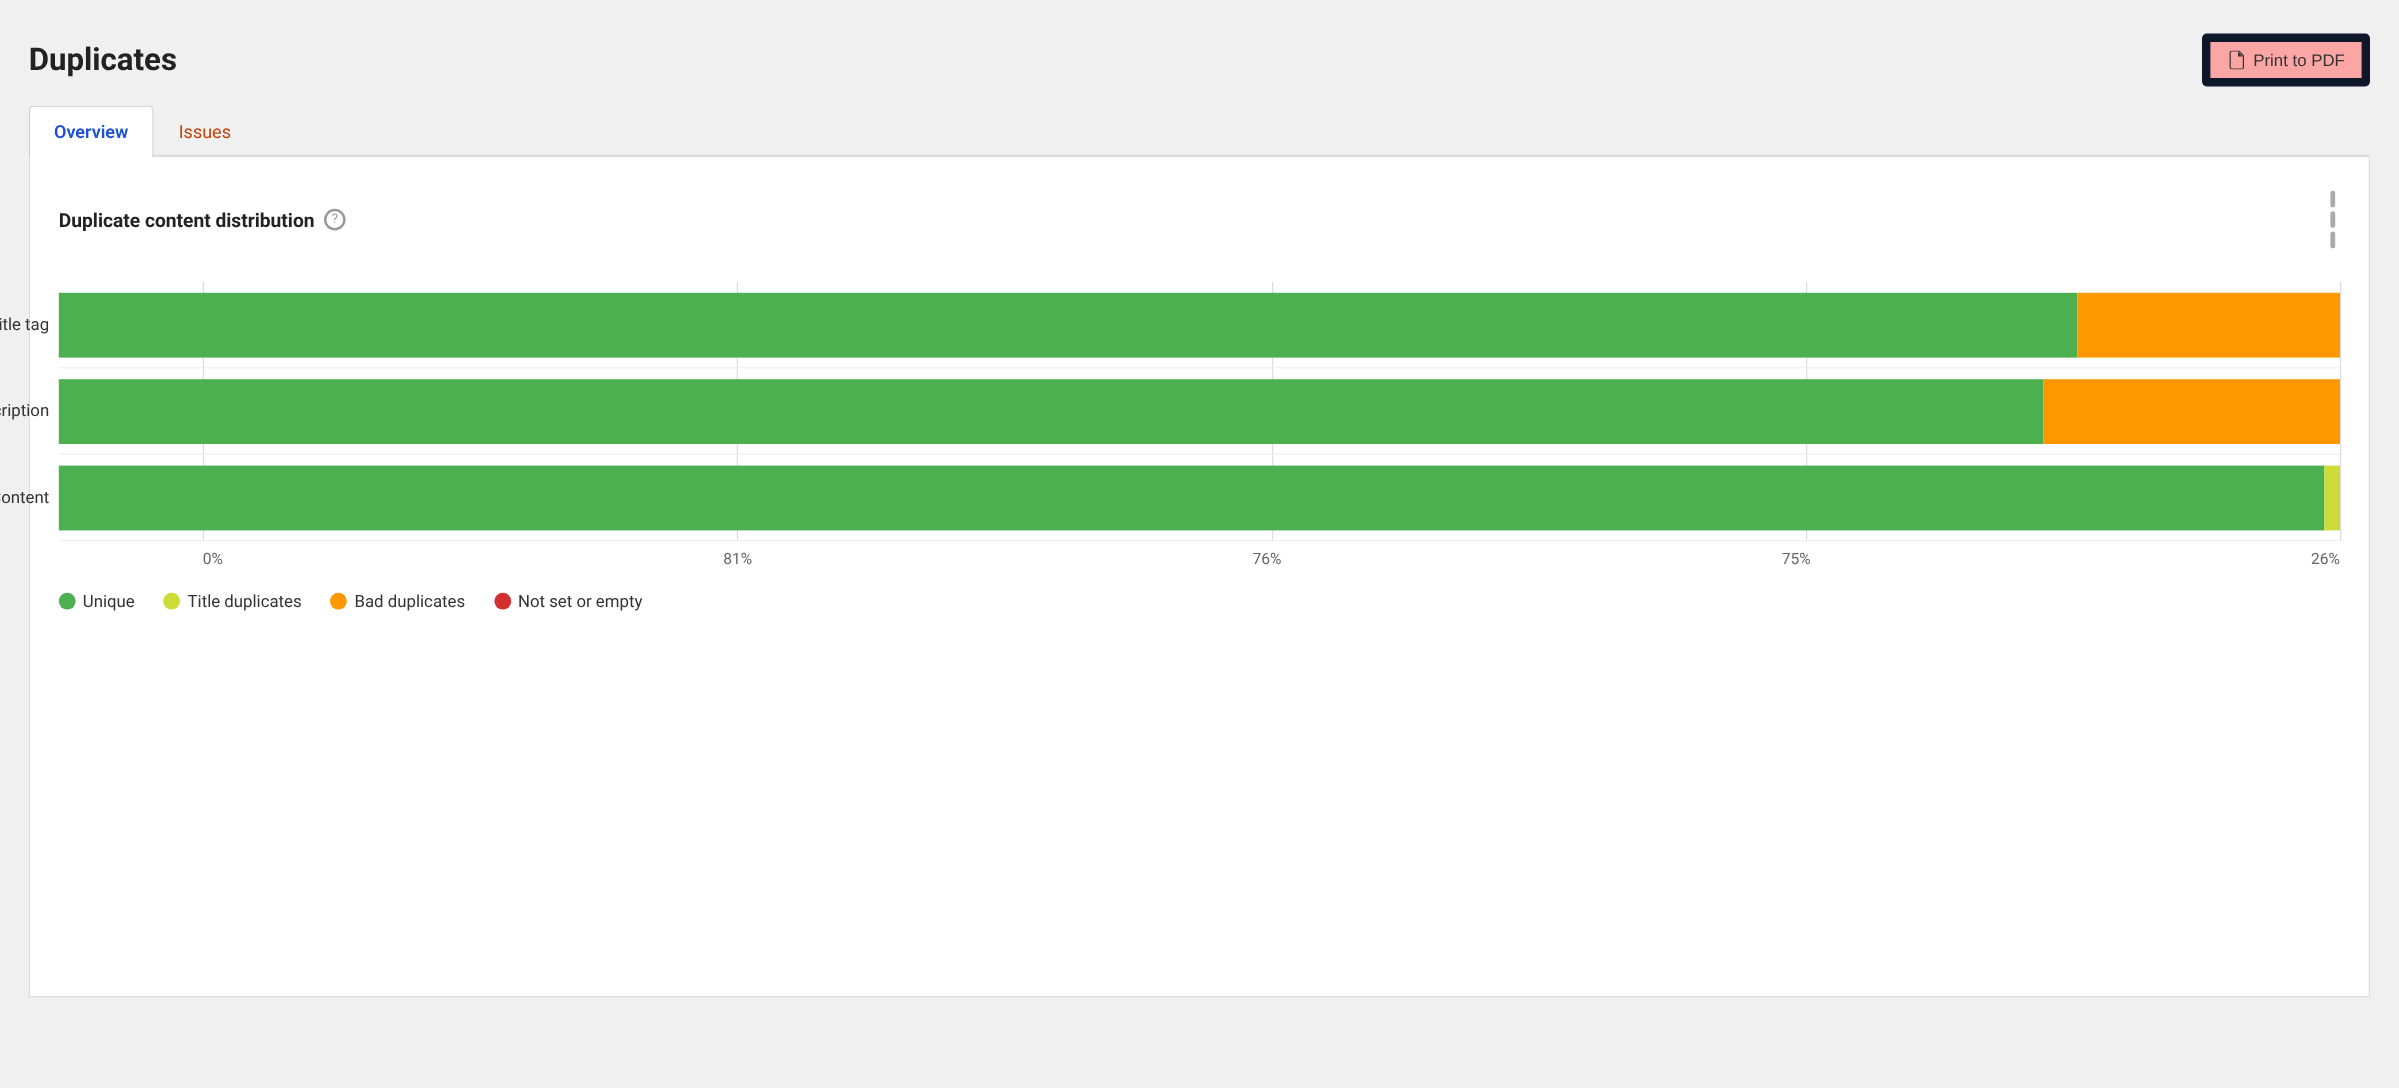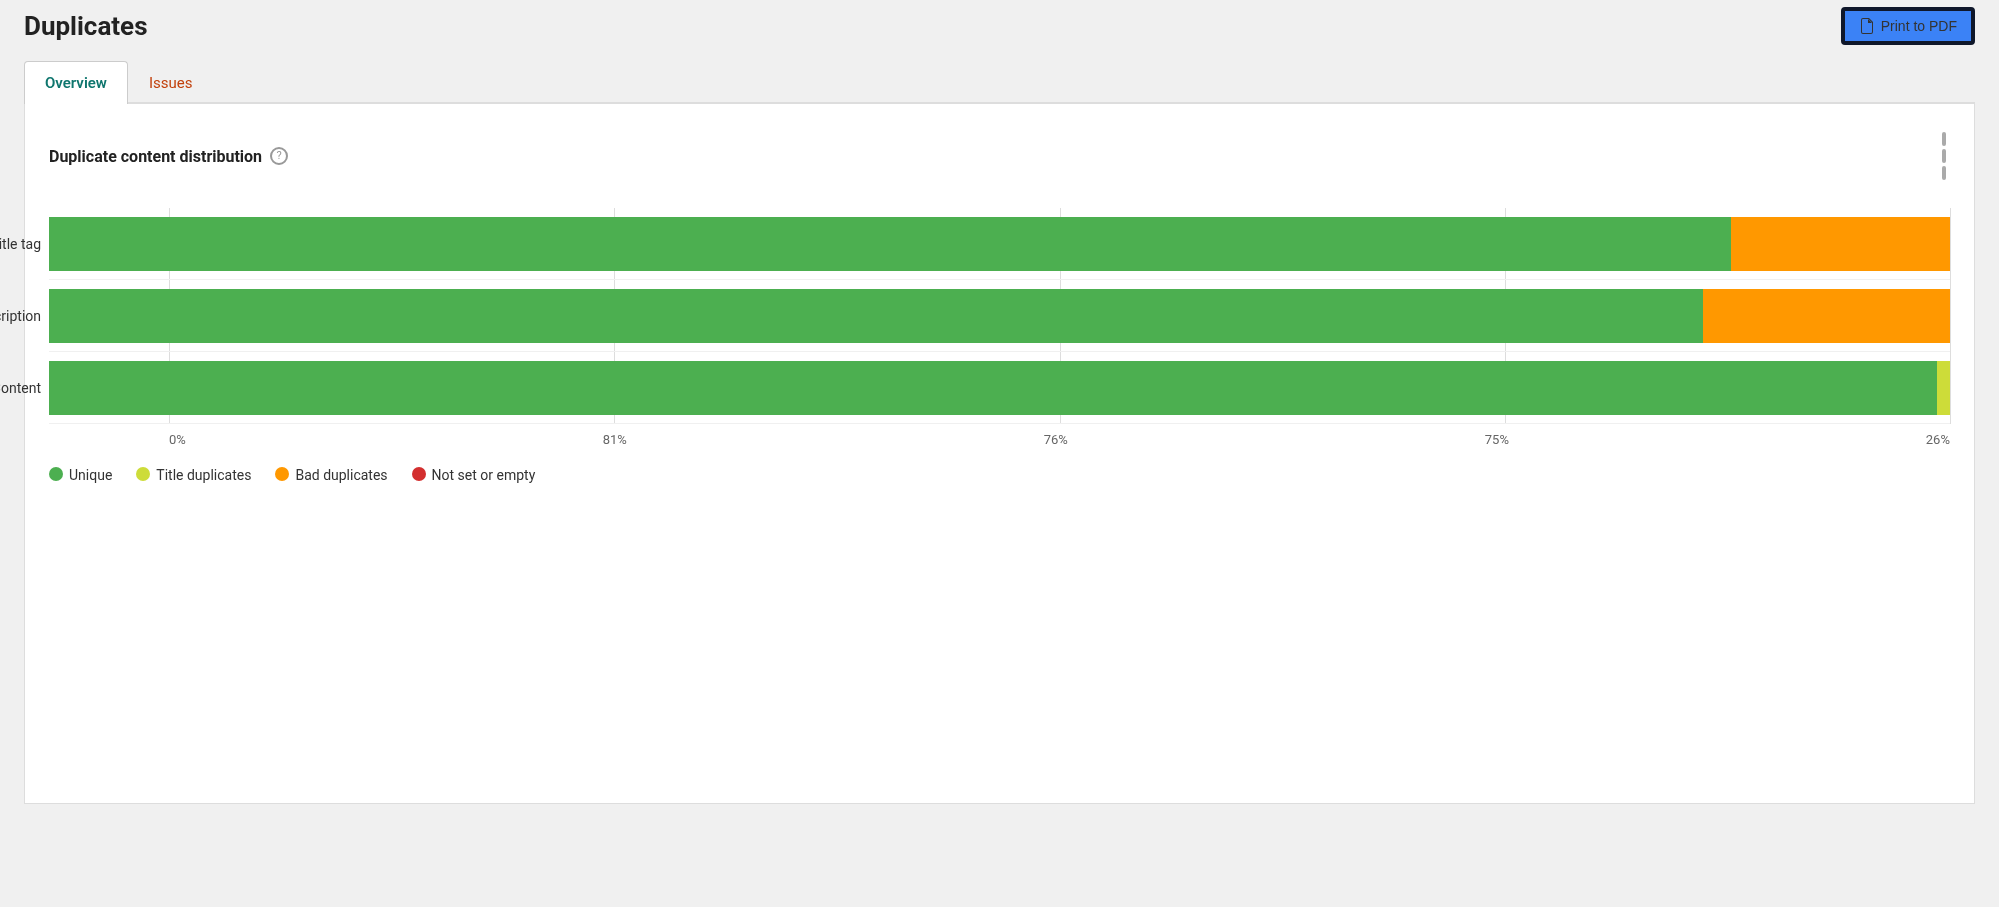--- a/index.html
+++ b/index.html
@@ -6,42 +6,42 @@
     body {
       font-family: -apple-system, BlinkMacSystemFont, 'Segoe UI', Roboto, sans-serif;
       background: #f0f0f0;
       color: #333;
       font-size: 14px;
     }
 
     .page-wrapper {
       background: #f0f0f0;
       min-height: 100vh;
-      padding: 7px 24px;
+      padding: 28px 24px;
     }
 
     .page-header {
       display: flex;
       justify-content: space-between;
       align-items: center;
       margin-bottom: 16px;
     }
 
     .page-title {
       font-size: 26px;
       font-weight: 700;
       color: #222;
     }
 
     .print-btn {
       display: flex;
       align-items: flex-start;
       gap: 6px;
-      background: #3b82f6;
-      border: 4px solid #0f172a;
+      background: #fca5a5;
+      border: 7px solid #0f172a;
       border-radius: 4px;
       padding: 7px 14px;
       font-size: 14px;
       color: #333;
       cursor: pointer;
     }
 
     .tabs-bar {
       display: flex;
       border-bottom: 2px solid #ddd;
@@ -57,21 +57,21 @@
       border: 1px solid transparent;
       border-bottom: none;
       margin-bottom: -2px;
       background: transparent;
     }
 
     .tab.active {
       background: #fff;
       border-color: #ccc;
       border-bottom-color: #fff;
-      color: #0f766e;
+      color: #1d4ed8;
       font-weight: 600;
       border-radius: 4px 4px 0 0;
     }
 
     .content-area {
       background: #fff;
       border: 1px solid #ddd;
       border-top: none;
       padding: 24px;
       min-height: 700px;

